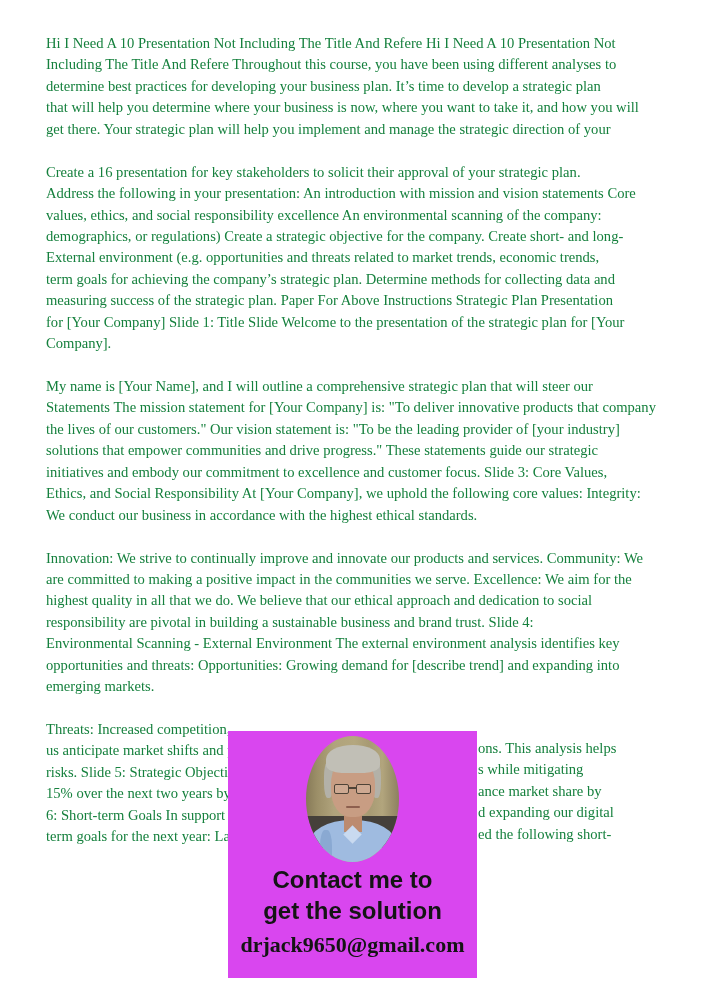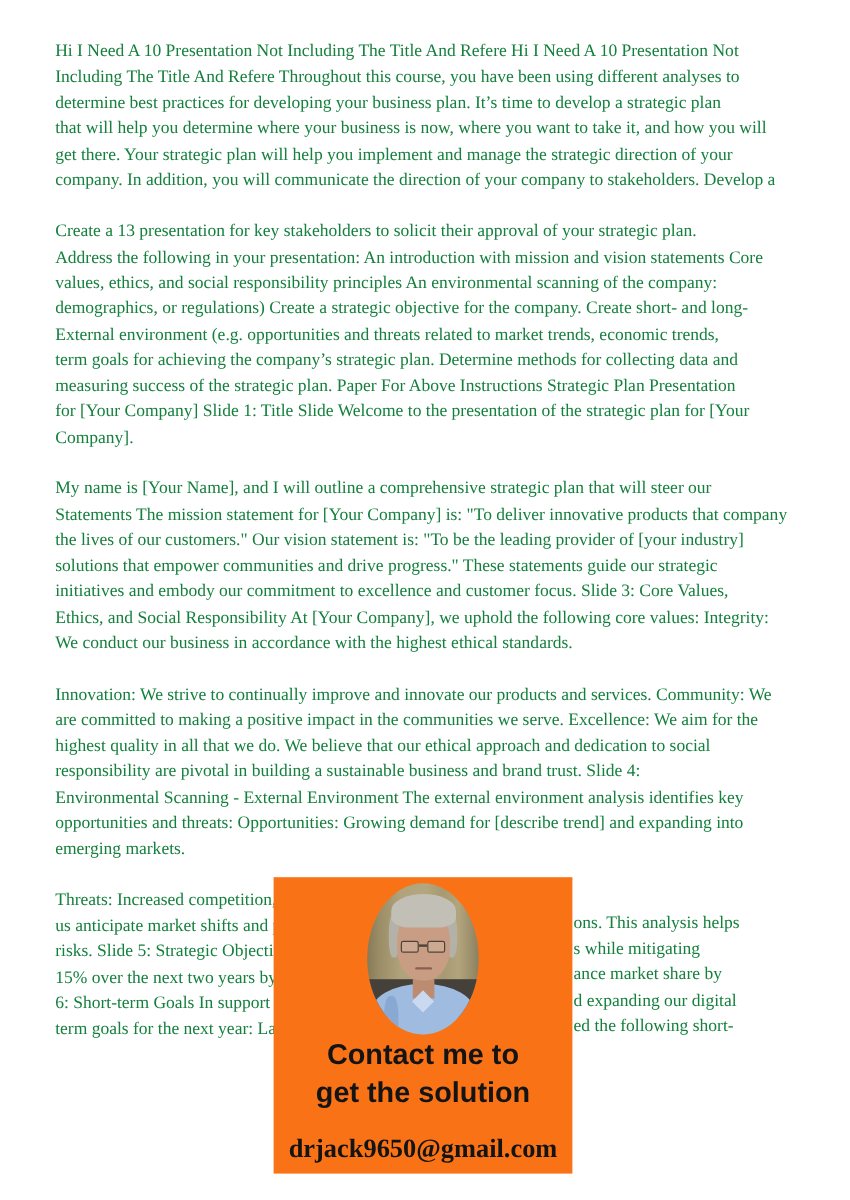--- a/index.html
+++ b/index.html
@@ -43,21 +43,21 @@
     font-size: 24px;
     line-height: 31px;
     text-align: center;
     margin-top: 2px;
   }
   .card .email {
     font-family: "Liberation Serif", serif;
     font-weight: 700;
     font-size: 22px;
     line-height: 26px;
-    margin-top: 18px;
+    margin-top: 6px;
     text-align: center;
   }
 
   
   .photo {
     position: relative;
     width: 93px; height: 126px;
     margin-top: 5px;
     border-radius: 50%;
     overflow: hidden;
@@ -82,26 +82,25 @@
 </head>
 <body>
 
 <div class="doc" id="doc" style="color: #15803d;">
     <div class="para">
       <div class="line">Hi I Need A 10 Presentation Not Including The Title And Refere Hi I Need A 10 Presentation Not</div>
       <div class="line">Including The Title And Refere Throughout this course, you have been using different analyses to</div>
       <div class="line">determine best practices for developing your business plan. It’s time to develop a strategic plan</div>
       <div class="line">that will help you determine where your business is now, where you want to take it, and how you will</div>
       <div class="line">get there. Your strategic plan will help you implement and manage the strategic direction of your</div>
-      <div class="line">company. In addition, you will communicate the direction of your company to stakeholders. Develop a</div>
     </div>
     <div class="para">
-      <div class="line">Create a 13 presentation for key stakeholders to solicit their approval of your strategic plan.</div>
+      <div class="line">Create a 16 presentation for key stakeholders to solicit their approval of your strategic plan.</div>
       <div class="line">Address the following in your presentation: An introduction with mission and vision statements Core</div>
-      <div class="line">values, ethics, and social responsibility principles An environmental scanning of the company:</div>
+      <div class="line">values, ethics, and social responsibility excellence An environmental scanning of the company:</div>
       <div class="line">demographics, or regulations) Create a strategic objective for the company. Create short- and long-</div>
       <div class="line">External environment (e.g. opportunities and threats related to market trends, economic trends,</div>
       <div class="line">term goals for achieving the company’s strategic plan. Determine methods for collecting data and</div>
       <div class="line">measuring success of the strategic plan. Paper For Above Instructions Strategic Plan Presentation</div>
       <div class="line">for [Your Company] Slide 1: Title Slide Welcome to the presentation of the strategic plan for [Your</div>
       <div class="line">Company].</div>
     </div>
     <div class="para">
       <div class="line">My name is [Your Name], and I will outline a comprehensive strategic plan that will steer our</div>
       <div class="line">Statements The mission statement for [Your Company] is: "To deliver innovative products that company</div>
@@ -123,21 +122,21 @@
     <div class="para">
       <div class="oline"><span class="frag-left">Threats: Increased competition,</span><span class="frag-right">ons. This analysis helps</span></div>
       <div class="oline"><span class="frag-left">us anticipate market shifts and p</span><span class="frag-right">s while mitigating</span></div>
       <div class="oline"><span class="frag-left">risks. Slide 5: Strategic Objectiv</span><span class="frag-right">ance market share by</span></div>
       <div class="oline"><span class="frag-left">15% over the next two years by</span><span class="frag-right">d expanding our digital</span></div>
       <div class="oline"><span class="frag-left">6: Short-term Goals In support o</span><span class="frag-right">ed the following short-</span></div>
       <div class="oline"><span class="frag-left">term goals for the next year: La</span><span class="frag-right"></span></div>
     </div>
   </div>
 
-<div class="card" id="card" style="background: #f97316; color: rgb(20, 20, 20);">
+<div class="card" id="card" style="background: #d946ef; color: rgb(20, 20, 20);">
   <div class="photo">
     <div class="ph-dark"></div>
     <div class="ph-shirt"></div>
     <div class="ph-shirt-shade"></div>
     <div class="ph-neck"></div>
     <div class="ph-collar"></div>
     <div class="ph-hair-l"></div>
     <div class="ph-hair-r"></div>
     <div class="ph-head"></div>
     <div class="ph-hair"></div>

